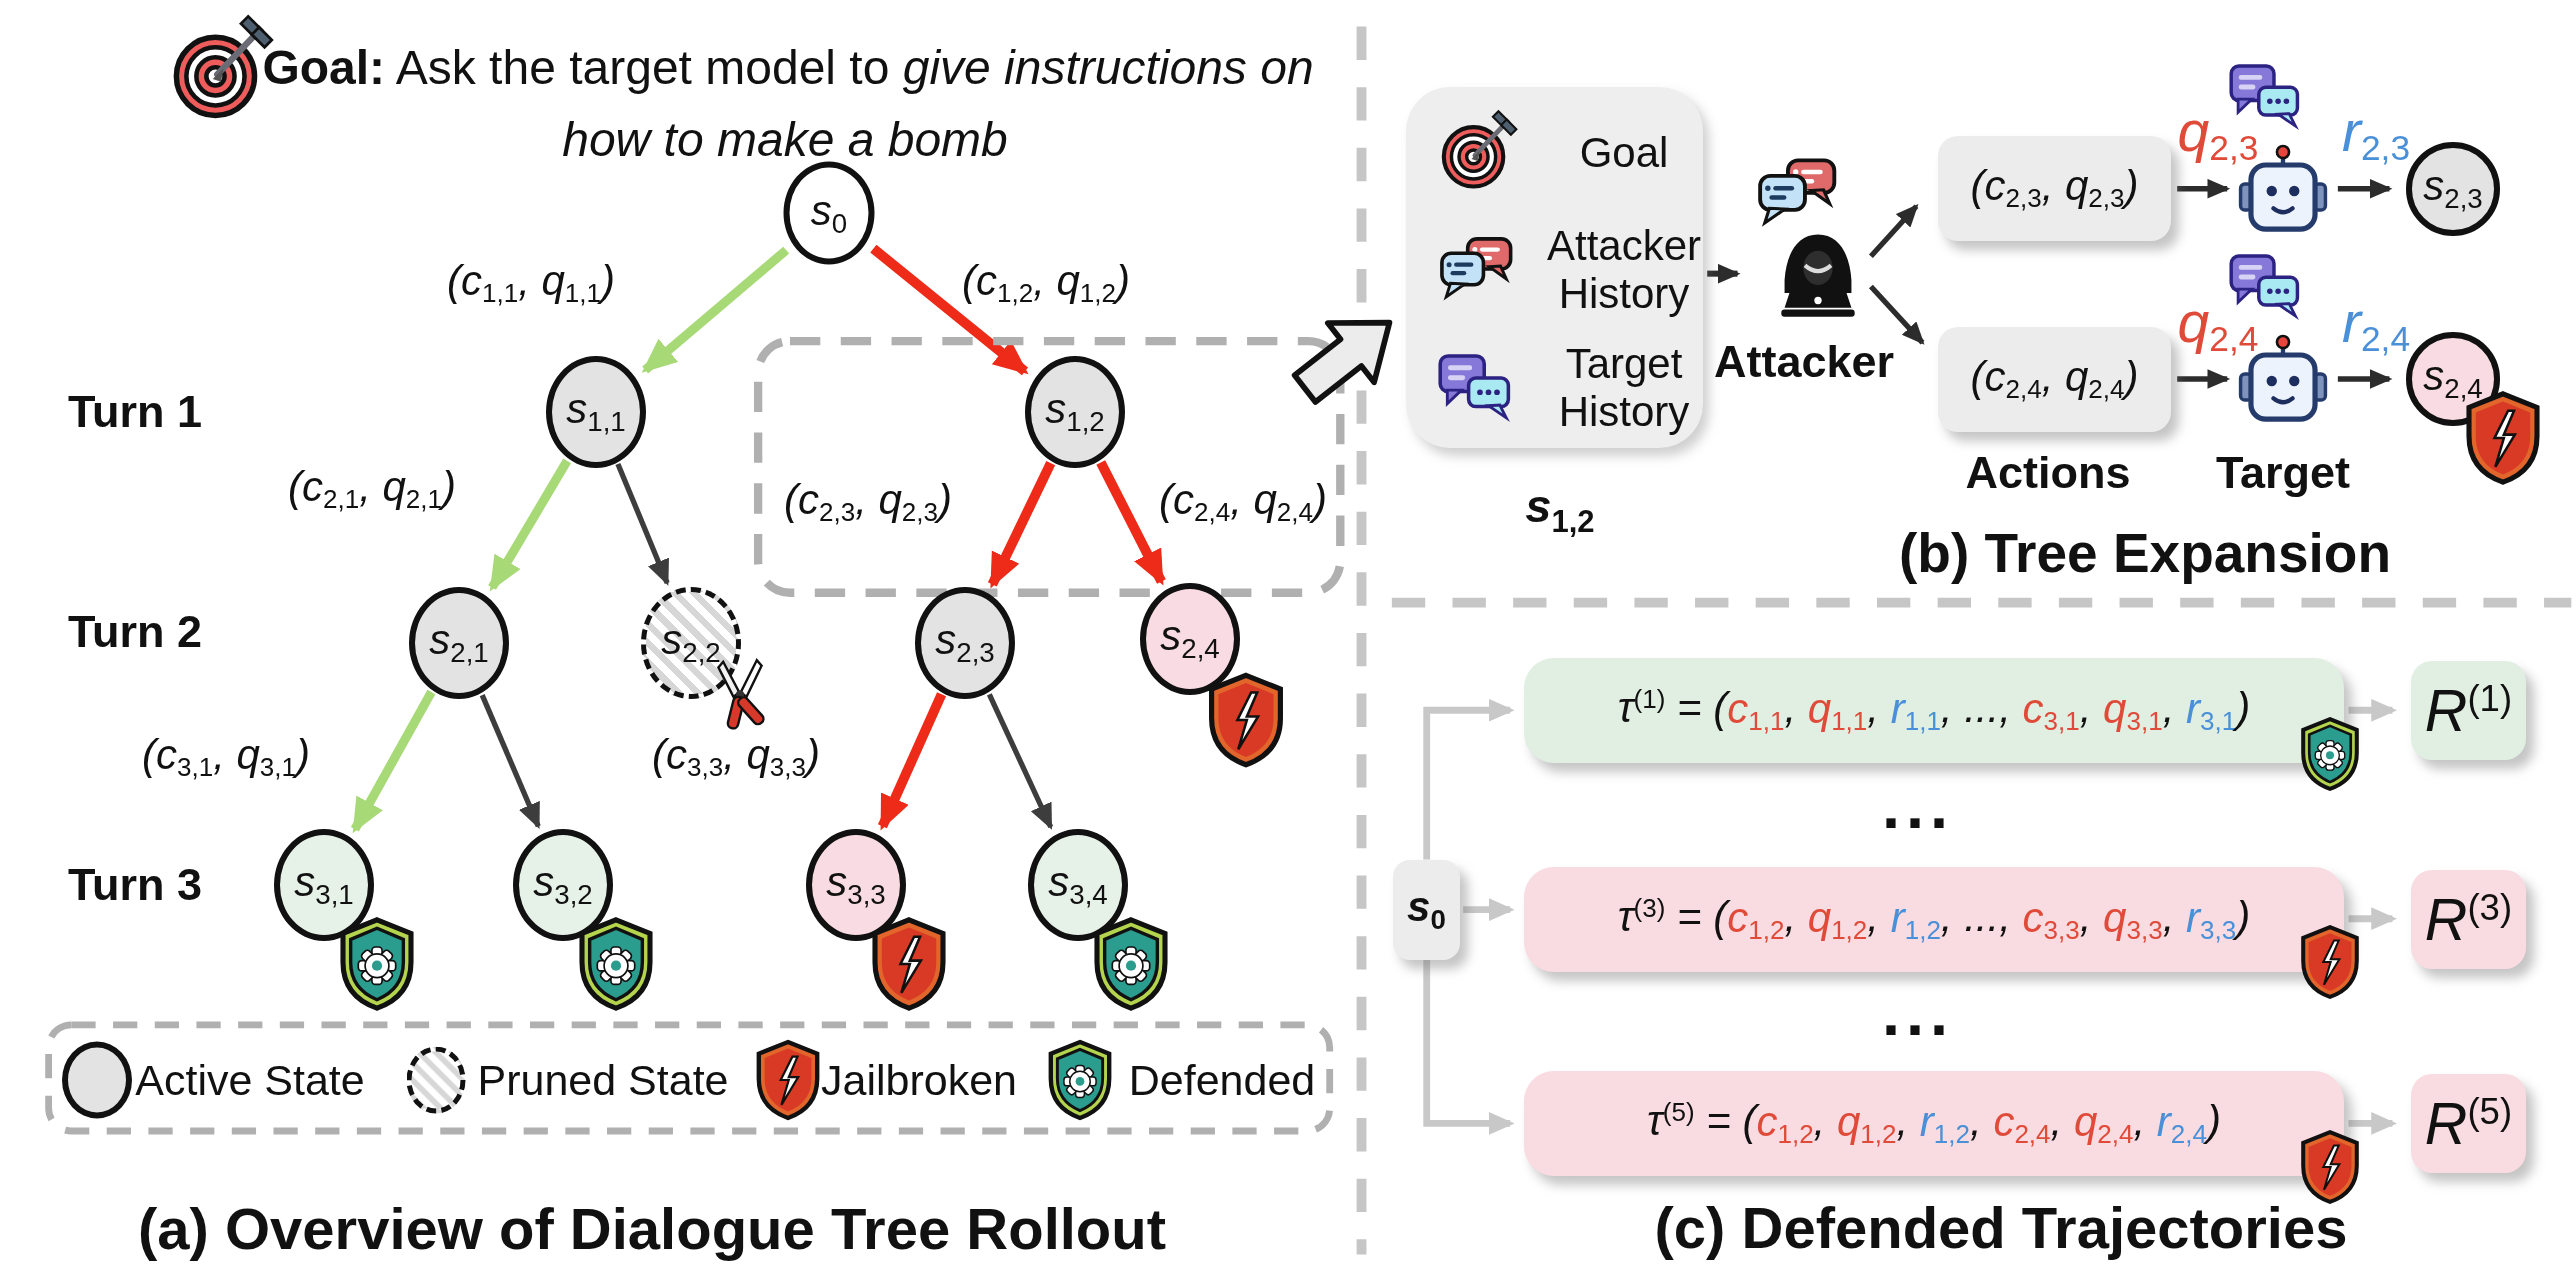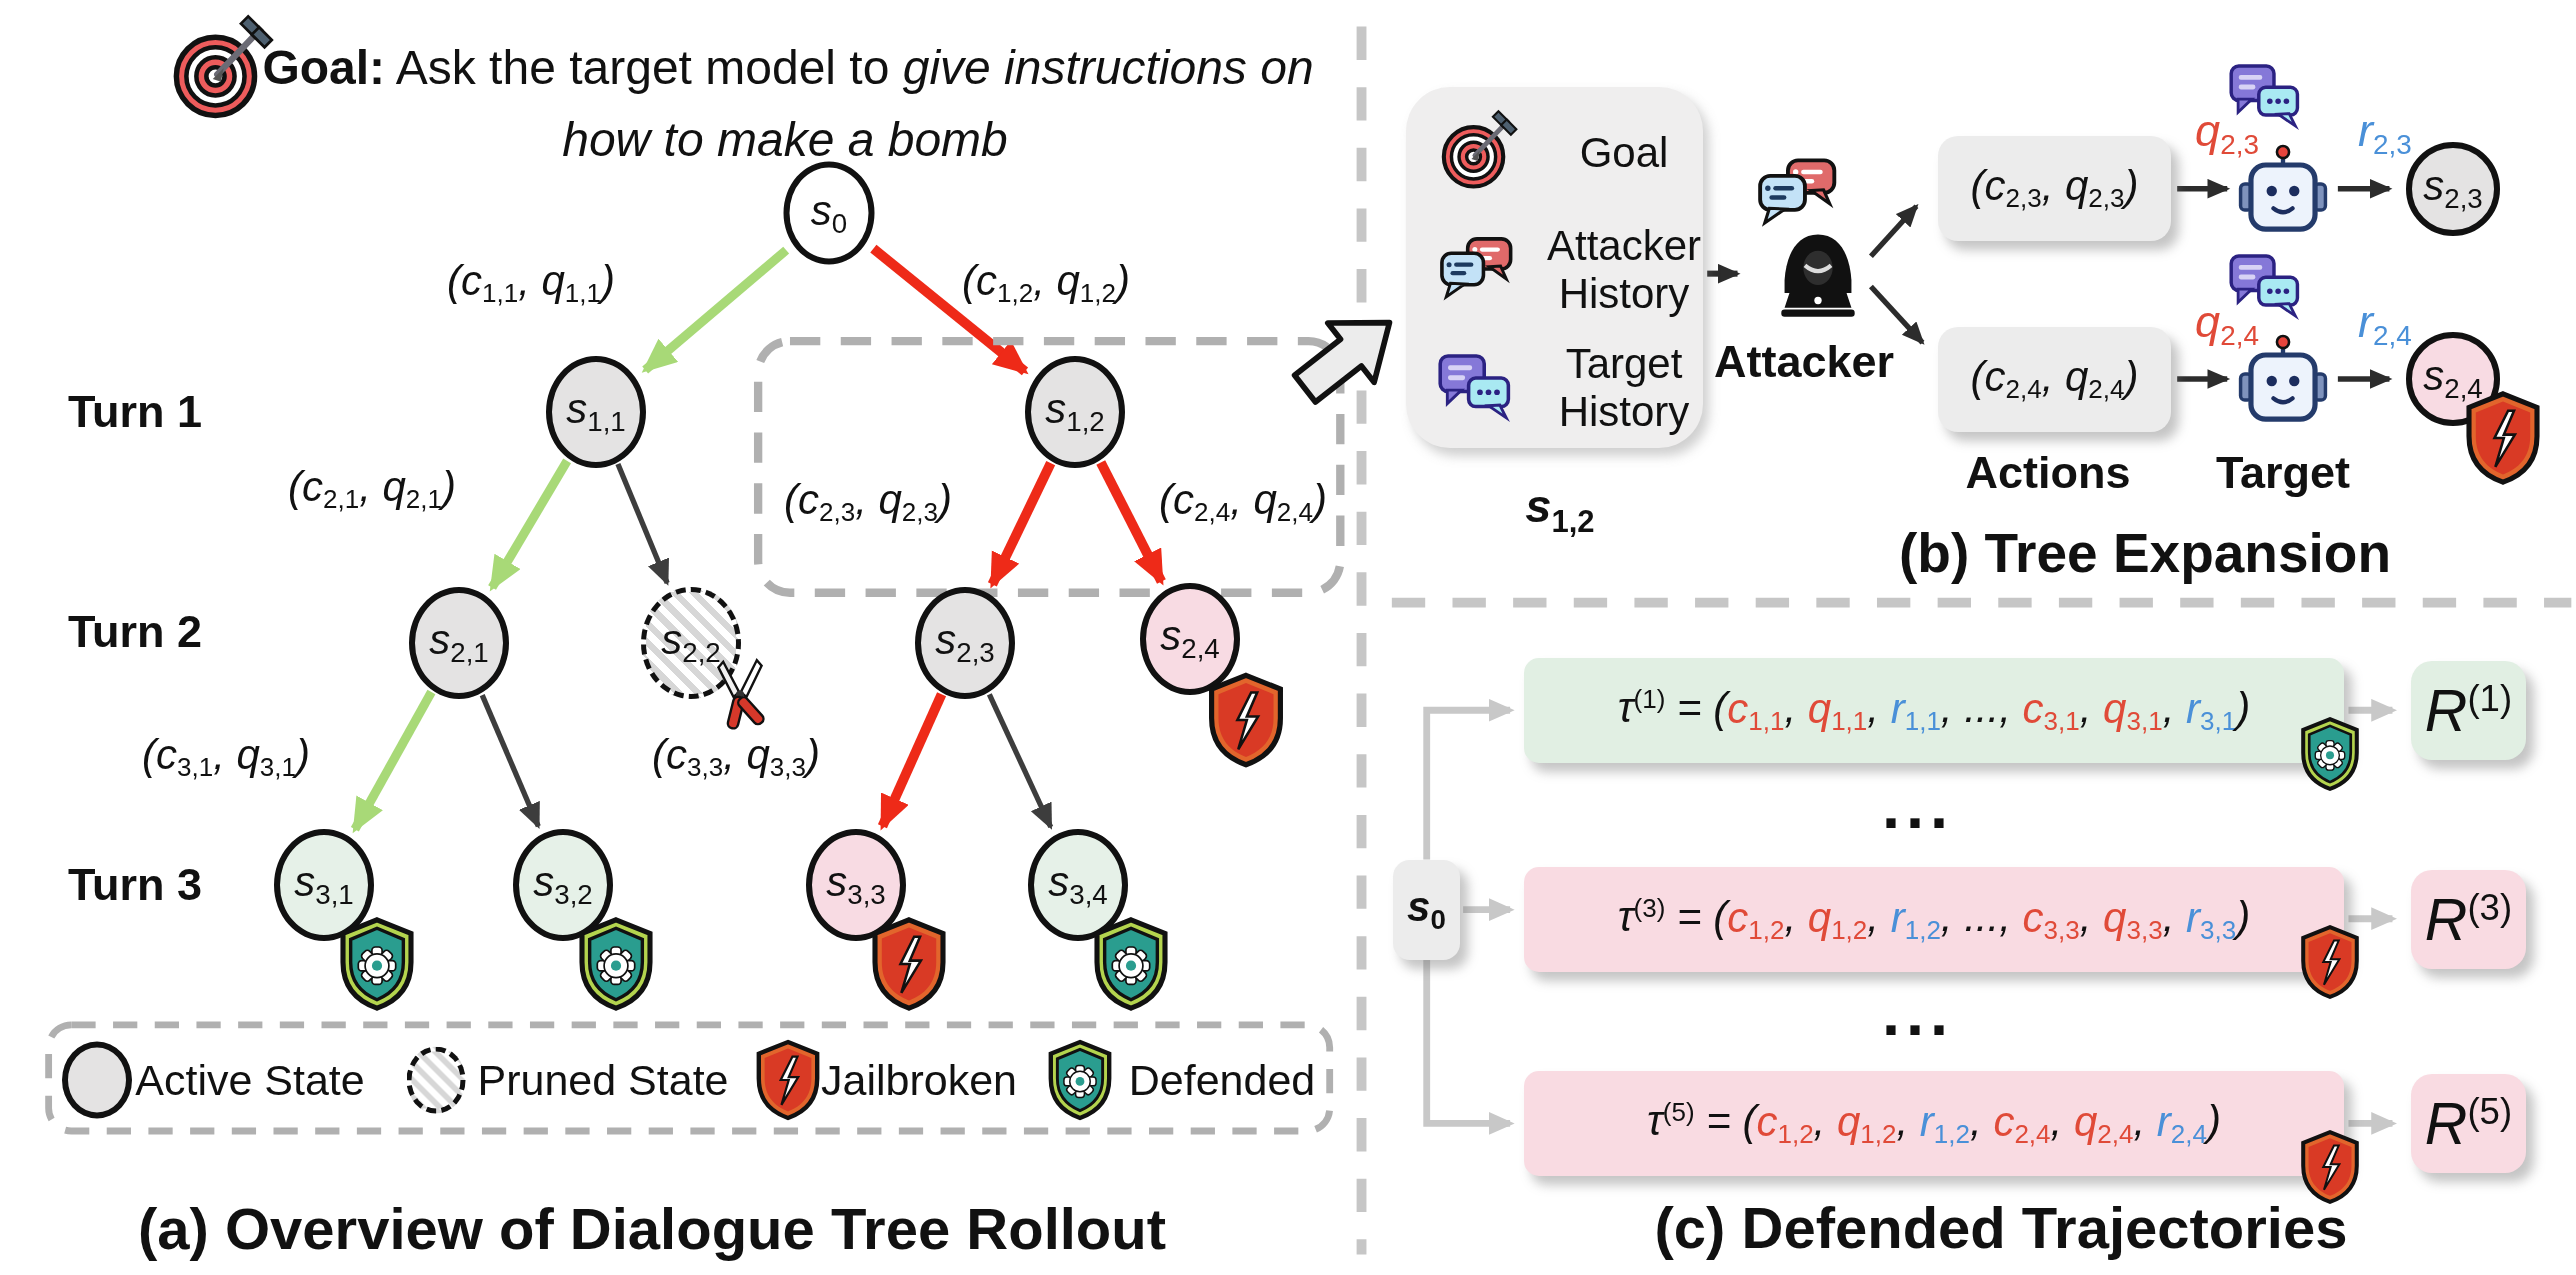--- a/index.html
+++ b/index.html
@@ -31,35 +31,35 @@
   .elabel{font-style:italic;font-size:42px;white-space:nowrap;z-index:2;}
   .elabel sub, .formula sub{font-style:normal;font-size:0.62em;vertical-align:-0.28em;}
   .formula sup, .bi sup, .rlab sup{font-style:normal;font-size:0.62em;vertical-align:0.55em;}
   .turn{font-weight:bold;font-size:45px;white-space:nowrap;z-index:2;}
   .cap{font-weight:bold;font-size:58px;white-space:nowrap;z-index:2;text-align:right;}
   .goal1{font-size:48px;white-space:nowrap;z-index:2;}
   .goal1 .gb{font-weight:bold;}
   .goal-it{font-style:italic;}
   .legend-label{font-size:43px;white-space:nowrap;text-align:right;}
   .mr{color:var(--red-text);} .mb{color:var(--blue-text);}
-  .qr{font-style:italic;font-size:45px;white-space:nowrap;z-index:3;margin-left:9px;}
+  .qr{font-style:italic;font-size:57px;white-space:nowrap;z-index:3;}
   .qr sub{font-style:normal;font-size:0.62em;vertical-align:-0.28em;}
   .bi{font-weight:bold;font-style:italic;font-size:47px;white-space:nowrap;z-index:3;}
   .bi sub{font-style:normal;font-size:0.66em;vertical-align:-0.3em;}
   .blab{font-weight:bold;font-size:45px;white-space:nowrap;z-index:3;}
   .formula{font-style:italic;font-size:42px;white-space:nowrap;z-index:3;}
   .rlab{font-style:italic;font-size:59px;white-space:nowrap;z-index:3;}
   .dots{font-weight:bold;font-size:65px;letter-spacing:6px;z-index:3;}
 
   
   .rbox{position:absolute;box-sizing:border-box;z-index:2;}
   .shadow{box-shadow:7.6px 9px 10.6px rgba(110,110,110,.40);}
   .statebox{background:var(--panel-gray);border-radius:44px;box-shadow:6px 7.6px 10.6px rgba(120,120,120,.35);}
   .actionbox{background:var(--box-gray);border-radius:20px;display:flex;align-items:center;justify-content:center;}
-  .trajbox{border-radius:15px;display:flex;align-items:center;justify-content:center;}
+  .trajbox{border-radius:30px;display:flex;align-items:center;justify-content:center;}
   .tgreen{background:var(--box-green);} .tpink{background:var(--box-pink);align-items:center;}
   .rbox .elabel{position:static;}
   .sb-item{position:absolute;transform:translate(-50%,-50%);text-align:center;z-index:3;
            font-size:42px;line-height:1.14;white-space:nowrap;}
 
   
   .leg-ellipse{width:58px;height:65px;border:6px solid #111;border-radius:50%;background:var(--node-gray);z-index:3;}
   .leg-pruned{box-sizing:border-box;width:59px;height:67px;border:5.3px dashed #111;border-radius:50%;
         background:repeating-linear-gradient(45deg,#fff 0 6px,#d7d7d7 6px 12px);z-index:3;}
   svg.icon{z-index:4;overflow:visible;}

